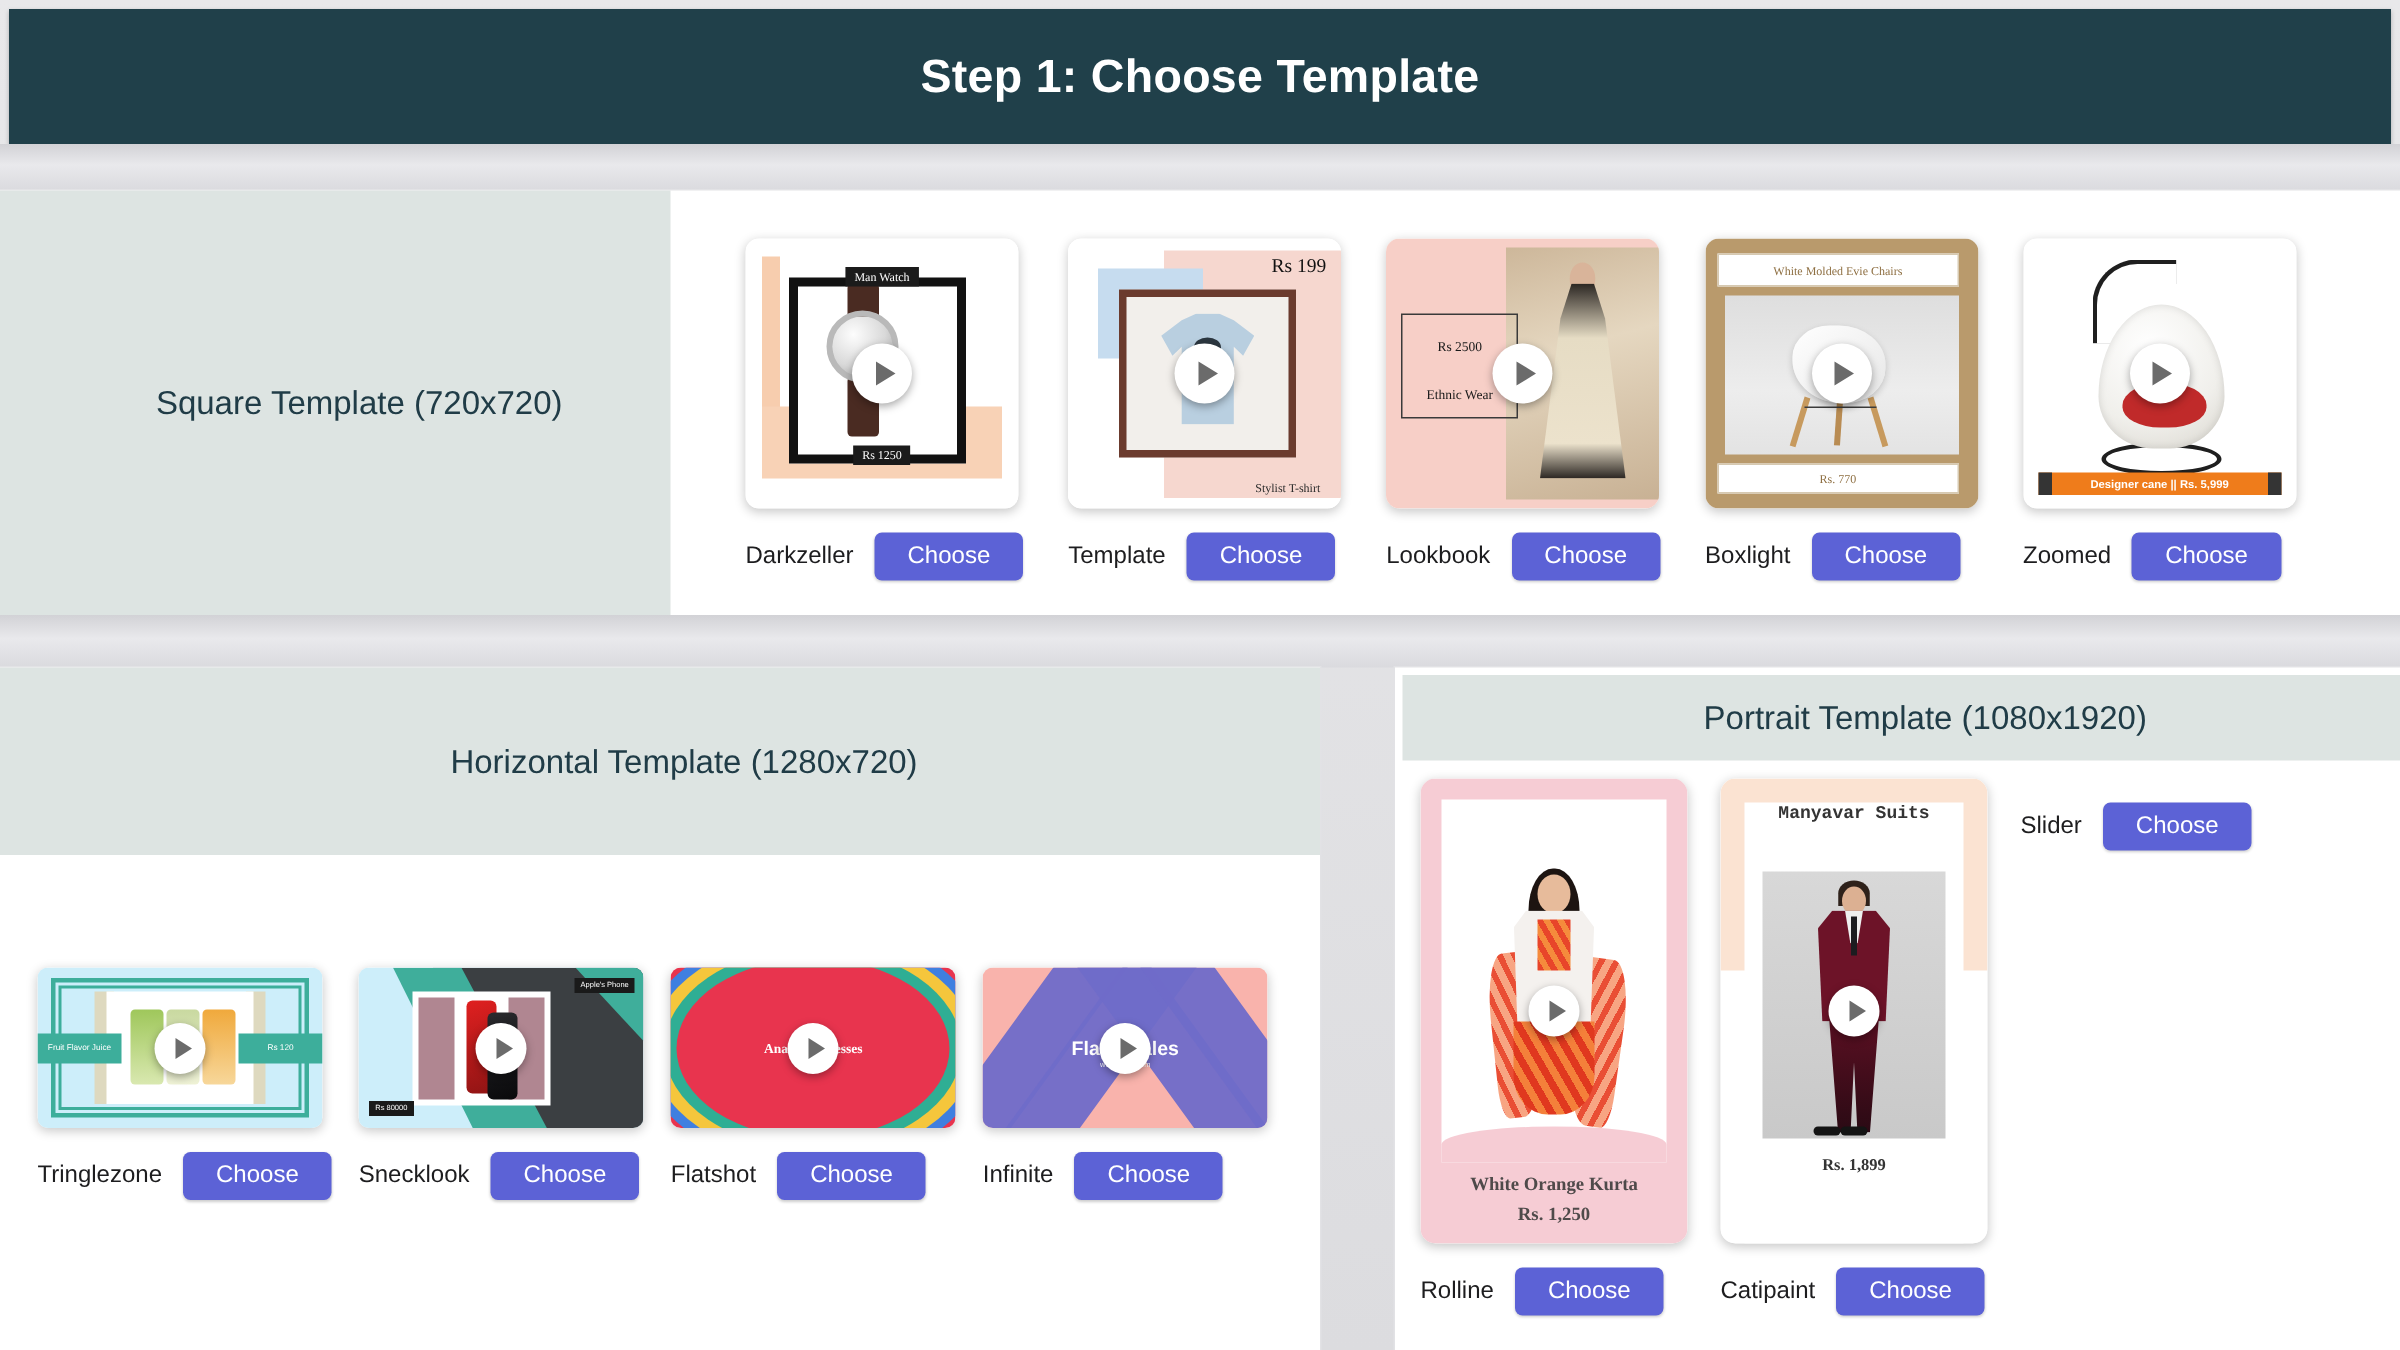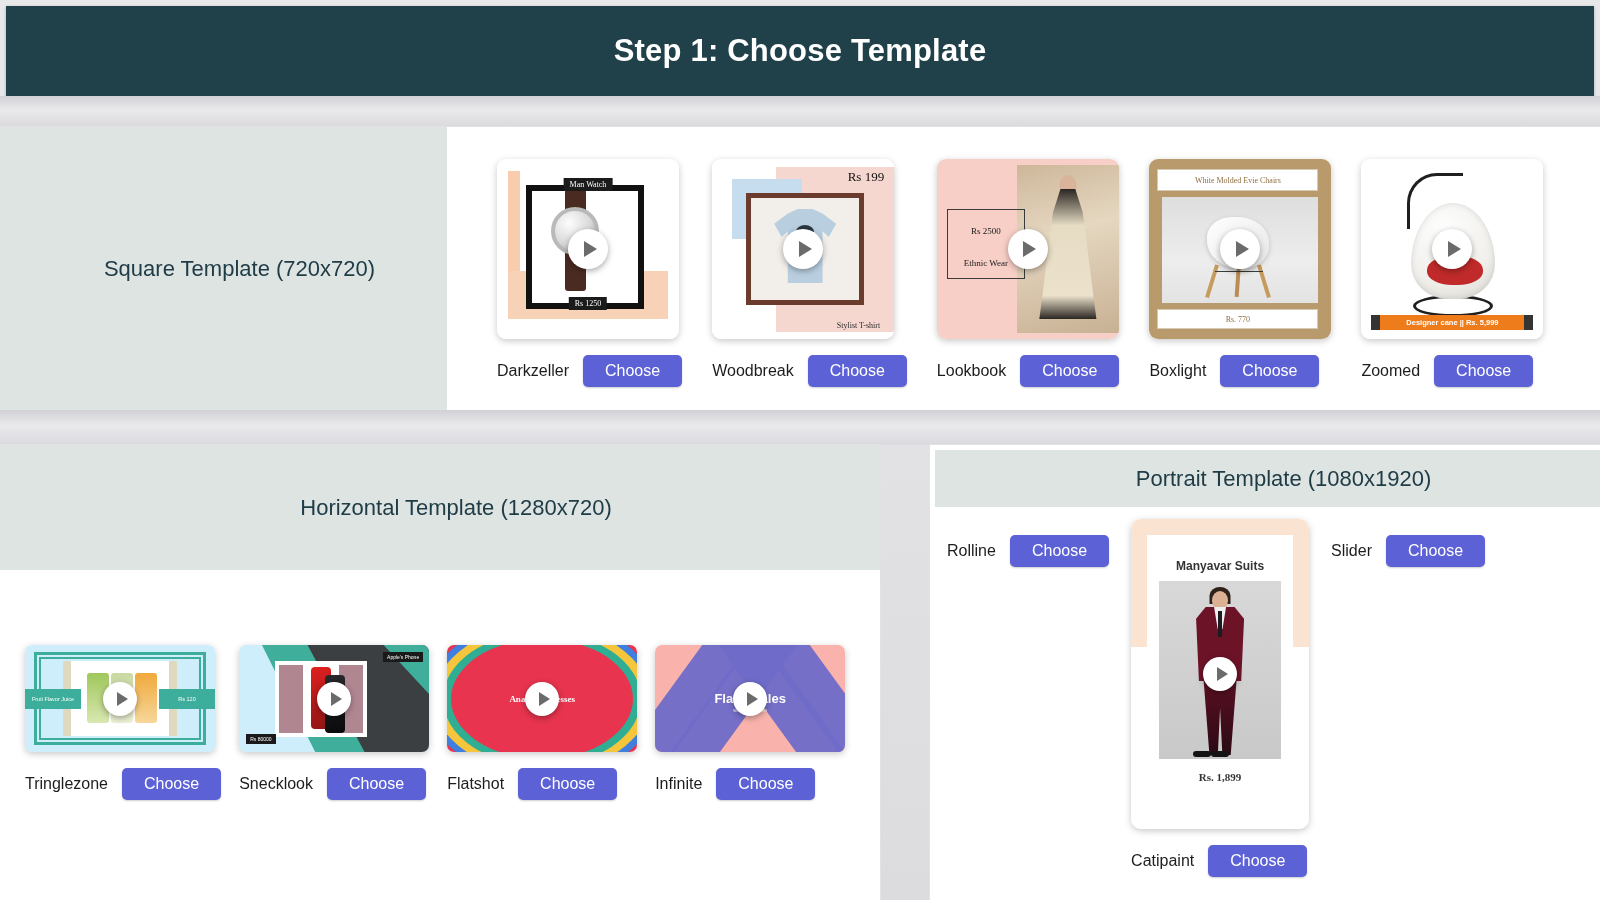--- a/index.html
+++ b/index.html
@@ -275,22 +275,22 @@
       background:#f6ccd4; border-radius:100% 100% 0 0; }
   .ro .t1 { position:absolute; left:0; right:0; bottom:32px; text-align:center;
       font-family:"Liberation Serif",serif; font-weight:bold; font-size:12.5px; color:#4f4a4a; }
   .ro .t2 { position:absolute; left:0; right:0; bottom:12px; text-align:center;
       font-family:"Liberation Serif",serif; font-weight:bold; font-size:12.5px; color:#4f4a4a; }
 
   
   .ca { background:#fff; }
   .ca .peach { position:absolute; left:0; top:0; width:100%; height:128px; background:#fbe3d2; }
   .ca .white { position:absolute; left:16px; right:16px; top:16px; bottom:0; background:#fff; }
-  .ca .title { position:absolute; left:0; right:0; top:40px; text-align:center;
-      font-family:Liberation Sans, sans-serif; font-weight:bold; font-size:12px; color:#343434; }
+  .ca .title { position:absolute; left:0; right:0; top:16px; text-align:center;
+      font-family:Liberation Mono, monospace; font-weight:bold; font-size:12px; color:#343434; }
   .ca .photo { position:absolute; left:28px; right:28px; top:62px; height:178px;
       background: linear-gradient(180deg,#d8d8d8 0%,#c9c9c9 100%); overflow:hidden; }
   .ca .mhead { position:absolute; left:50%; top:10px; transform:translateX(-50%);
       width:16px; height:19px; border-radius:50%; background:#dcb092; }
   .ca .mhair { position:absolute; left:50%; top:6px; transform:translateX(-50%);
       width:21px; height:17px; border-radius:50% 50% 0 0; background:#2e211a; }
   .ca .jacket { position:absolute; left:50%; top:26px; transform:translateX(-50%);
       width:48px; height:74px; background:#6d1328;
       clip-path: polygon(20% 0,80% 0,100% 16%,94% 100%,6% 100%,0 16%); }
   .ca .shirt { position:absolute; left:50%; top:26px; transform:translateX(-50%);
@@ -373,21 +373,21 @@
             <div class="pink"></div>
             <div class="blue"></div>
             <div class="brownframe"></div>
             <div class="shirt"></div>
             <div class="price tiny">Rs 199</div>
             <div class="cap tiny">Stylist T-shirt</div>
           </div>
           <div class="play"></div>
         </div>
         <div class="meta">
-          <span class="tpl-name">Woodbreak</span>
+          <span class="tpl-name">Template</span>
           <button class="choose-btn">Choose</button>
         </div>
       </div>
 
       <div class="tpl-item">
         <div class="thumb-wrap thumb-sq">
           <div class="art lb">
             <div class="photo">
               <div class="hair"></div>
               <div class="head"></div>
@@ -548,20 +548,38 @@
   </div>
 
   <div class="portrait-section">
     <div class="label-panel portrait-label">
       <div class="panel-title">Portrait Template (1080x1920)</div>
     </div>
 
     <div class="portrait-cards">
 
       <div class="tpl-item">
+        <div class="thumb-wrap thumb-p">
+          <div class="art ro">
+            <div class="white"></div>
+            <div class="model">
+              <div class="hair"></div>
+              <div class="head"></div>
+              <div class="dup"></div>
+              <div class="dup2"></div>
+              <div class="top"></div>
+              <div class="chest"></div>
+              <div class="pant"></div>
+            </div>
+            <div class="curve"></div>
+            <div class="t1">White Orange Kurta</div>
+            <div class="t2">Rs. 1,250</div>
+          </div>
+          <div class="play sm"></div>
+        </div>
         <div class="meta">
           <span class="tpl-name">Rolline</span>
           <button class="choose-btn">Choose</button>
         </div>
       </div>
 
       <div class="tpl-item">
         <div class="thumb-wrap thumb-p">
           <div class="art ca">
             <div class="peach"></div>

